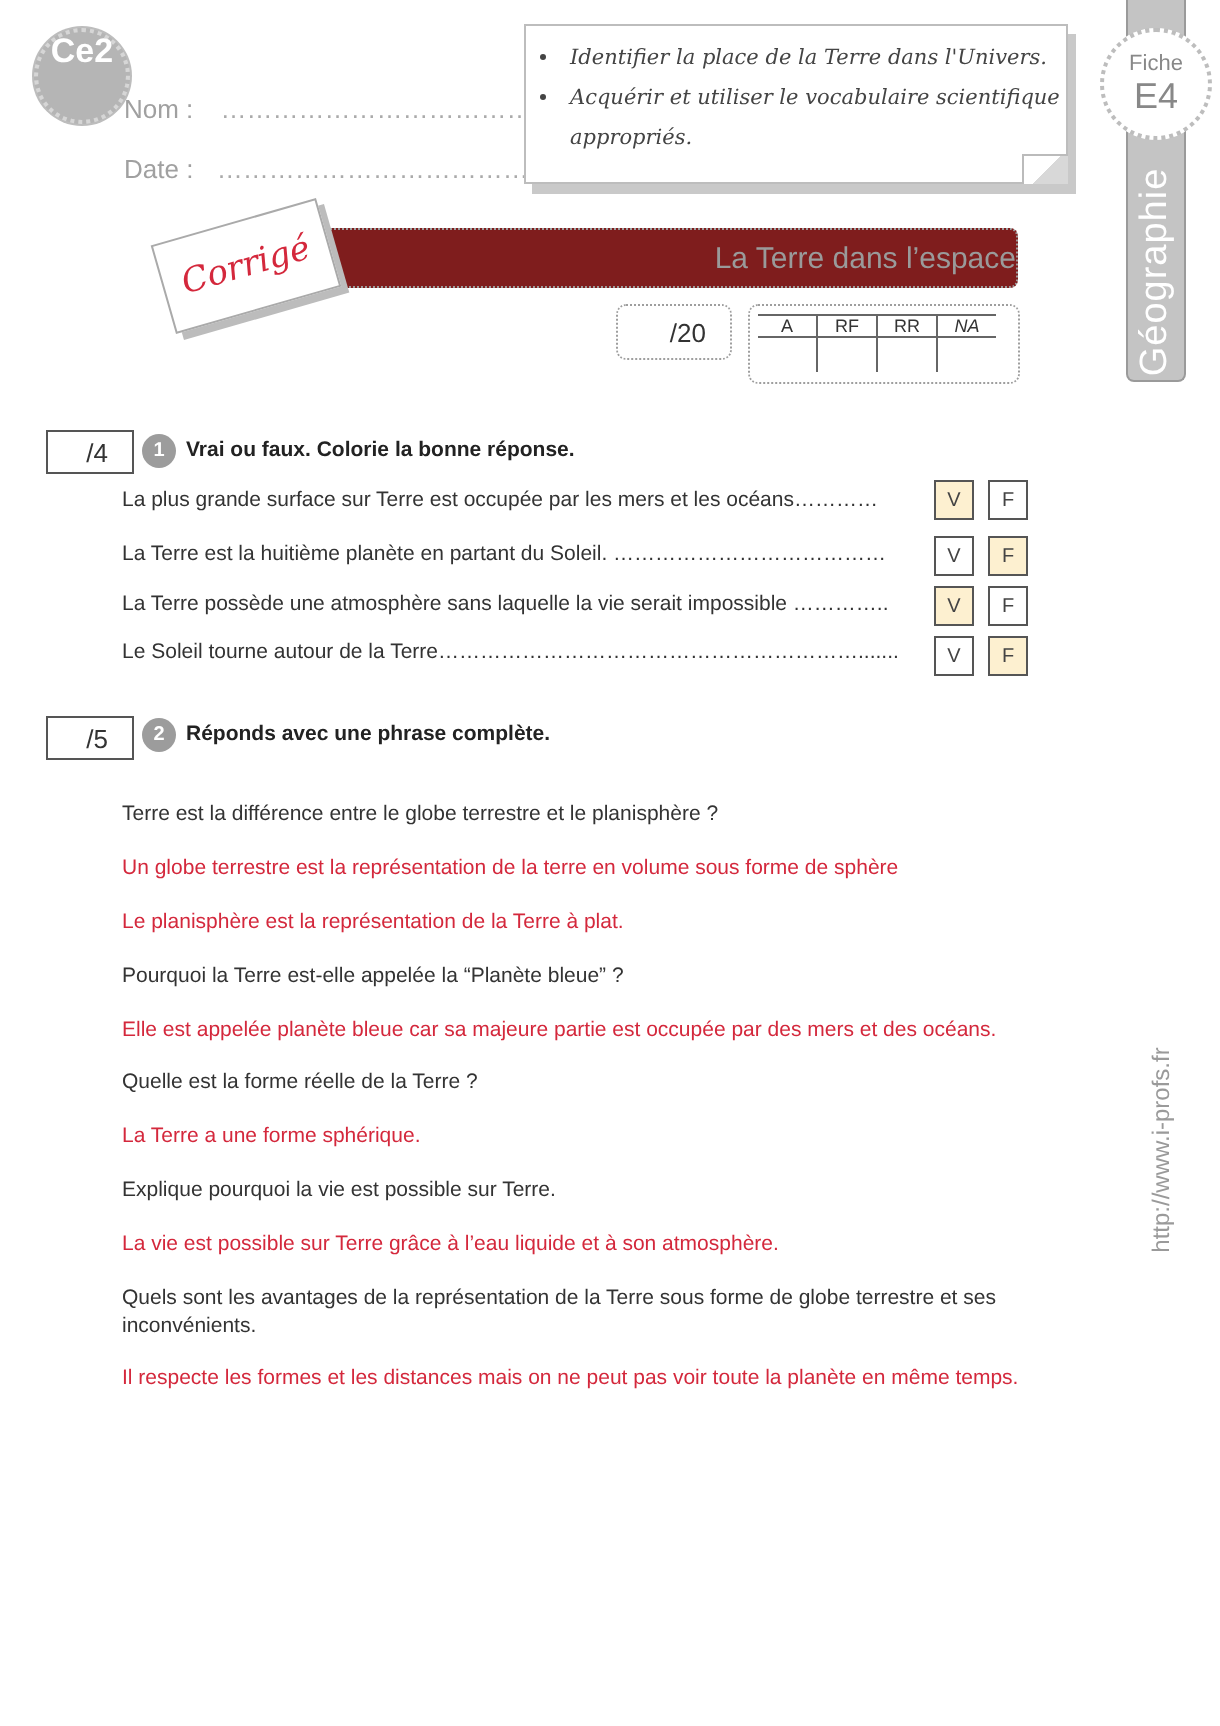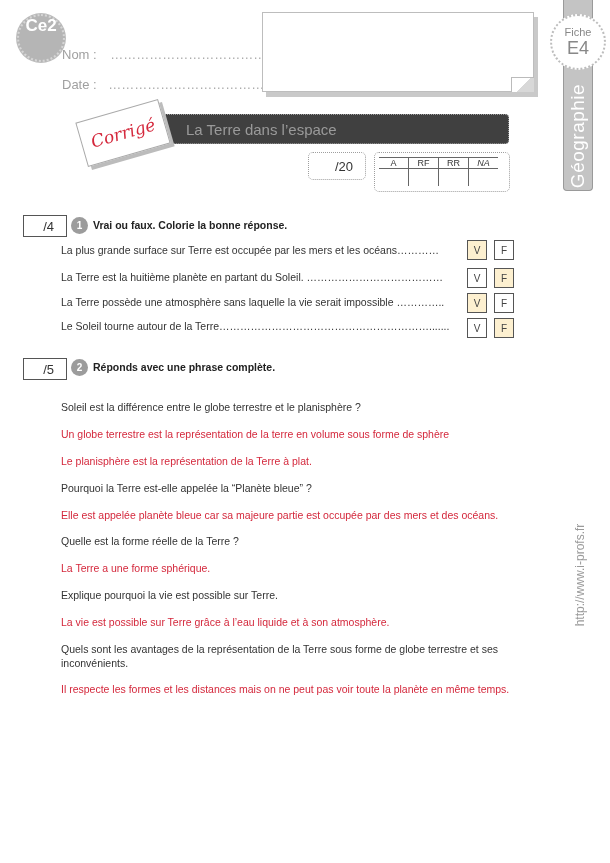--- a/index.html
+++ b/index.html
@@ -27,22 +27,22 @@
   .geo-tab { left:563px; top:0px; width:28px; height:190px; background:#c4c4c4; border:1px solid #9a9a9a;
              border-top:none; border-radius:0 0 4px 4px; }
   .geo-text { left:556px; top:86px; width:44px; height:100px; display:flex; align-items:center; justify-content:center; }
   .geo-text span { transform:rotate(-90deg); white-space:nowrap; color:#fff; font-size:19px; letter-spacing:0.5px; }
   .fiche { left:550px; top:14px; width:52px; height:52px; border-radius:50%; background:#fff; border:2px dotted #bdbdbd;
            display:flex; flex-direction:column; align-items:center; justify-content:center; color:#888; }
   .fiche .l1 { font-size:11px; line-height:12px; }
   .fiche .l2 { font-size:18px; line-height:20px; }
 
   
-  .title-bar { left:155px; top:114px; width:352px; height:28px; background:#404040; border:1px dotted #9e9e9e;
-               border-radius:4px; display:flex; align-items:center; justify-content:flex-start; color:#9a9a9a; font-size:15px; }
+  .title-bar { left:155px; top:114px; width:352px; height:28px; background:#7f1d1d; border:1px dotted #9e9e9e;
+               border-radius:4px; display:flex; align-items:center; justify-content:flex-end; color:#9a9a9a; font-size:15px; }
   .corrige { left:80px; top:110px; width:84px; height:44px; background:#fff; border:1px solid #aaa;
              transform:rotate(-16deg); box-shadow:3px 4px 0 #bcbcbc; display:flex; align-items:center; justify-content:center; }
   .corrige span { font-family:"DejaVu Serif", serif; font-style:italic; color:#d4283c; font-size:17px; }
 
   
   .score { left:308px; top:152px; width:58px; height:28px; border:1px dotted #9e9e9e; border-radius:5px;
            display:flex; align-items:center; justify-content:flex-end; padding-right:12px; box-sizing:border-box; font-size:13px; color:#333; }
   .eval-wrap { left:374px; top:152px; width:134px; height:38px; border:1px dotted #9e9e9e; border-radius:5px; }
   .eval { position:absolute; left:4px; top:4px; border-collapse:collapse; }
   .eval td { border:1px solid #666; width:29px; font-size:9px; text-align:center; padding:0; color:#333; }
@@ -79,20 +79,24 @@
 <div class="abs ident-line" style="left:62px; top:47px;">
   <span>Nom :</span>
   <span class="dots" style="margin-left:10px;">………………………………</span>
 </div>
 <div class="abs ident-line" style="left:62px; top:77px;">
   <span>Date :</span>
   <span class="dots" style="margin-left:8px;">………………………………</span>
 </div>
 
 <div class="abs note">
+  <ul>
+    <li>Identifier la place de la Terre dans l'Univers.</li>
+    <li>Acquérir et utiliser le vocabulaire scientifique appropriés.</li>
+  </ul>
   <div class="abs note-fold"></div>
 </div>
 
 <div class="abs geo-tab"></div>
 <div class="abs geo-text">
     <span>Géographie</span>
   </div>
 <div class="abs fiche">
   <span class="l1">Fiche</span>
   <span class="l2">E4</span>
@@ -169,21 +173,21 @@
   </div>
 
 <div class="abs pts" style="left:23px; top:358px;">
     <span>/5</span>
   </div>
 <div class="abs num" style="left:71px; top:359px;">
     <span>2</span>
   </div>
 <div class="abs ex-title" style="left:93px; top:361px;">Réponds avec une phrase complète.</div>
 
-<div class="abs q" style="top:400px;">Soleil est la différence entre le globe terrestre et le planisphère ?</div>
+<div class="abs q" style="top:400px;">Terre est la différence entre le globe terrestre et le planisphère ?</div>
 <div class="abs a" style="top:427px;"> Un globe terrestre est la représentation de la terre en volume sous forme de sphère</div>
 <div class="abs a" style="top:454px;">Le planisphère est la représentation de la Terre à plat.</div>
 <div class="abs q" style="top:481px;">Pourquoi la Terre est-elle appelée la “Planète bleue” ?</div>
 <div class="abs a" style="top:508px;">Elle est appelée planète bleue car sa majeure partie est occupée par des mers et des océans.</div>
 <div class="abs q" style="top:534px;">Quelle est la forme réelle de la Terre ?</div>
 <div class="abs a" style="top:561px;">La Terre a une forme sphérique.</div>
 <div class="abs q" style="top:588px;">Explique pourquoi la vie est possible sur Terre.</div>
 <div class="abs a" style="top:615px;">La vie est possible sur Terre grâce à l’eau liquide et à son atmosphère.</div>
 <div class="abs q" style="top:642px;">Quels sont les avantages de la représentation de la Terre sous forme de globe terrestre et ses inconvénients.</div>
 <div class="abs a" style="top:682px;">Il respecte les formes et les distances mais on ne peut pas voir toute la planète en même temps.</div>

